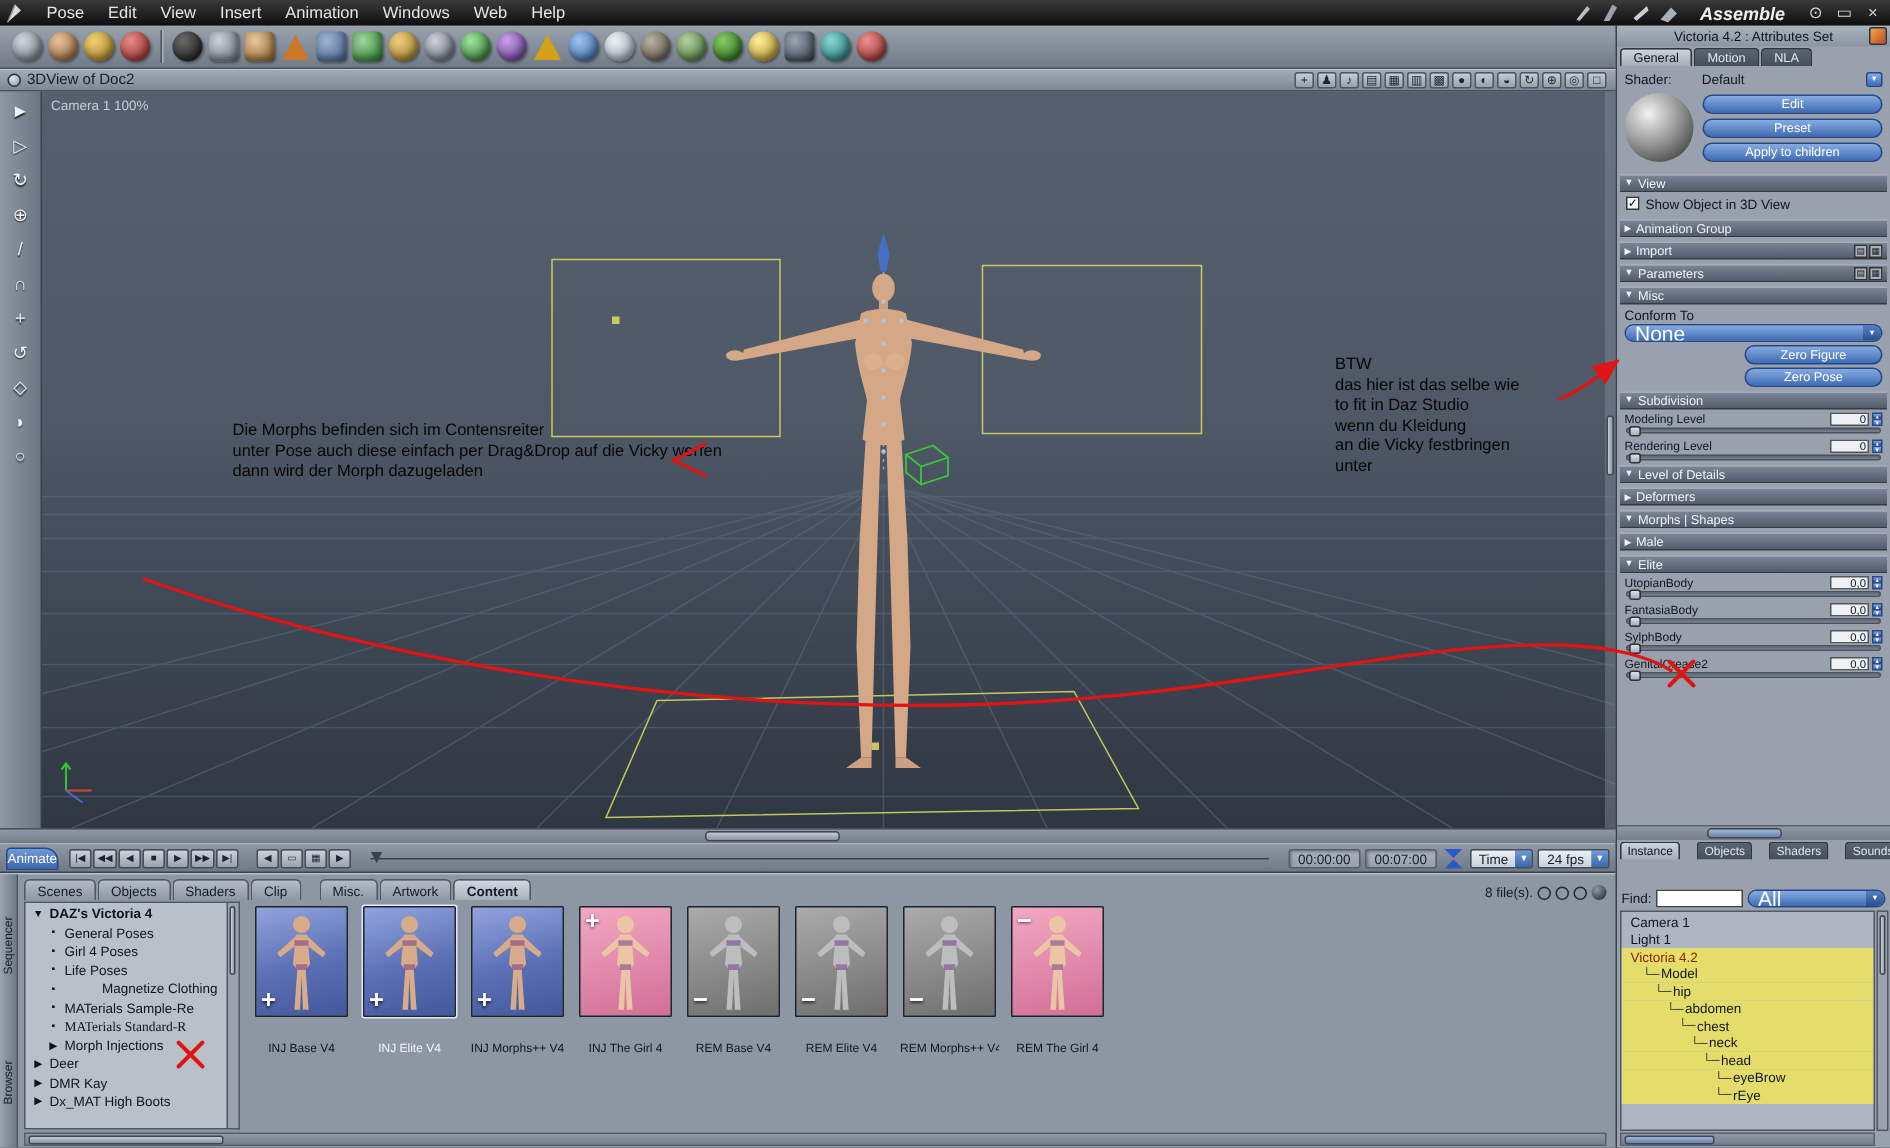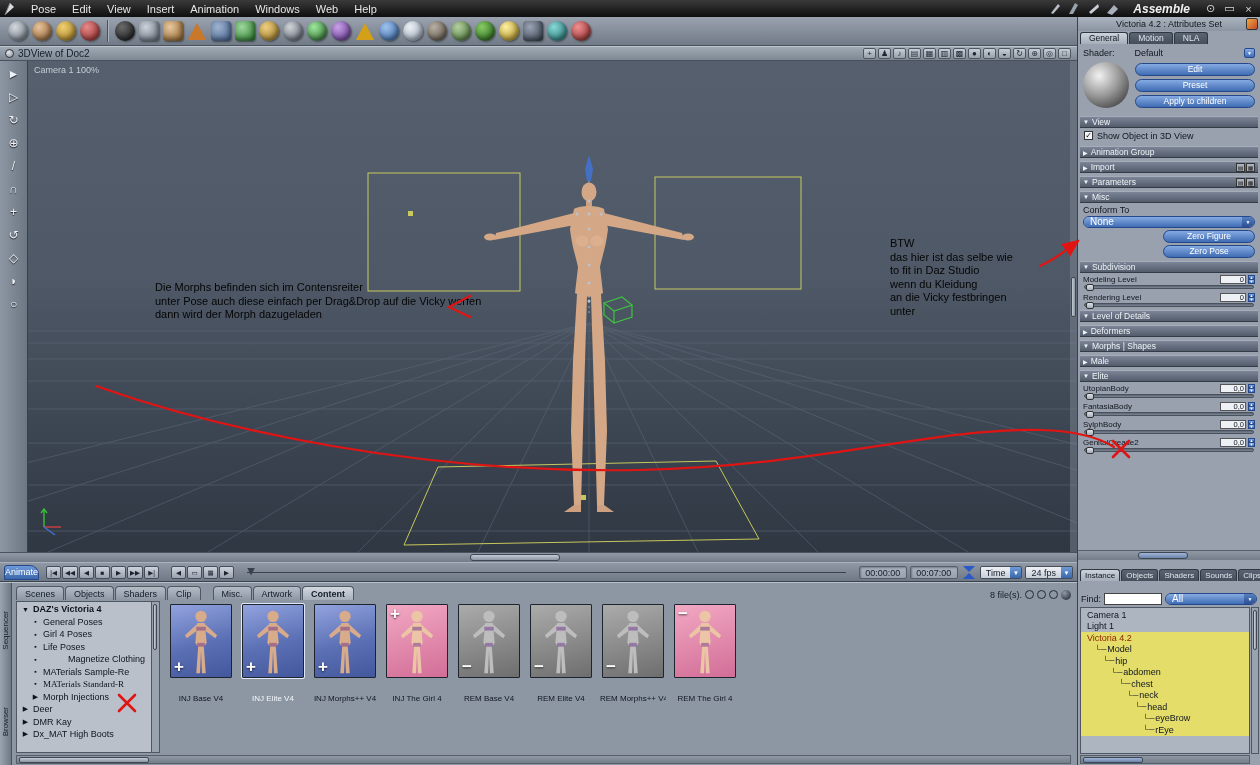--- a/index.html
+++ b/index.html
@@ -60,21 +60,21 @@
 .dd .arr{width:11px;background:linear-gradient(#6f9ad8,#3a68ac);color:#fff;font-size:6px;text-align:center;line-height:12px;height:100%}
 
 
 .browser{position:absolute;left:0;top:582px;width:1077px;height:183px;background:#8d97a3;border-top:1px solid #b8c0ca}
 .side-strip{position:absolute;left:0;top:0;width:12px;height:100%;background:linear-gradient(90deg,#9aa3af,#6f7985);border-right:1px solid #49515d;display:flex;flex-direction:column;align-items:center;justify-content:space-around}
 .side-tab{writing-mode:vertical-rl;transform:rotate(180deg);font-size:8px;color:#141e2b}
 .btabs{position:absolute;left:16px;top:2px;right:6px;height:15px;display:flex;gap:1px;align-items:flex-end}
 .btab{font-size:9px;color:#131d29;background:linear-gradient(#b4bcc6,#8d97a3);border:1px solid #4f5762;border-bottom:none;border-radius:4px 4px 0 0;padding:1px 8px 0;line-height:12px}
 .btab.active{background:linear-gradient(#d2d8e0,#a7b0bb);font-weight:bold}
 .btab-gap{width:10px}
-.bcount{margin-left:auto;display:flex;gap:3px;font-size:9px;color:#131d29}
+.bcount{margin-left:auto;display:flex;align-items:center;gap:3px;font-size:9px;color:#131d29}
 .ring{width:9px;height:9px;border:1px solid #222b38;border-radius:50%}
 .sphere-ico{width:10px;height:10px;border-radius:50%;background:radial-gradient(circle at 35% 30%,#8f98a4,#18202a)}
 .bcontent{position:absolute;left:16px;top:18px;right:6px;bottom:12px;display:flex}
 .btree{width:136px;background:#b9c0ca;border:1px solid #4f5762;overflow:hidden;font-size:9px;padding-top:1px}
 .btree-row{height:12.5px;display:flex;align-items:center;gap:3px;color:#0e141c;white-space:nowrap}
 .btree-row.sel{font-weight:bold}
 .btree-arrow{font-size:7px;width:9px;text-align:center;flex:none}
 .btree-vscroll{width:8px;background:#99a2ae;border:1px solid #4f5762;border-left:none;position:relative}
 .btree-vscroll .handle{position:absolute;left:1px;top:2px;width:4px;height:46px;background:linear-gradient(90deg,#cfd5dd,#8d97a3);border:1px solid #3f4752;border-radius:2px}
 .thumbs{flex:1;display:flex;align-items:flex-start;padding:3px 0 0 8px;gap:6px}
@@ -109,38 +109,38 @@
 .btn-stack{flex:1;display:flex;flex-direction:column;gap:3px;justify-content:center}
 .btn-blue{height:13px;background:linear-gradient(#86abe2,#3f6cb4);border:1px solid #24488a;border-radius:7px;color:#fff;font-size:8.5px;text-align:center;line-height:11px}
 .sec{height:12px;margin-top:3px;background:linear-gradient(#7b8597,#525c6b);border-top:1px solid #a5adb8;border-bottom:1px solid #333b46;color:#f0f4f8;display:flex;align-items:center;gap:3px;padding:0 3px;font-size:8.5px}
 .sec .sarrow{font-size:6px}
 .sec .mini{margin-left:auto;display:flex;gap:1px}
 .sec .mini span{width:9px;height:9px;background:#aab2bd;border:1px solid #333;font-size:6px;line-height:8px;text-align:center;color:#222}
 .check-row{display:flex;align-items:center;gap:4px;padding:2px 4px;height:15px}
 .checkbox{width:9px;height:9px;background:#f2f5f9;border:1px solid #333;font-size:8px;line-height:8px;text-align:center;color:#111;flex:none}
 .conform-label{padding:2px 3px 1px;height:12px}
 .pill-dd{display:flex;height:12px;margin:1px 3px 2px;border-radius:6px;overflow:hidden;border:1px solid #24488a}
-.pill-dd .pval{flex:1;background:linear-gradient(#86abe2,#3f6cb4);color:#fff;padding:0 6px;font-size:10px;line-height:10px}
+.pill-dd .pval{flex:1;background:linear-gradient(#86abe2,#3f6cb4);color:#fff;padding:0 6px;font-size:14px;line-height:10px}
 .pill-dd .parr{width:12px;background:linear-gradient(#5580c0,#2c4f92);color:#fff;font-size:5px;line-height:10px;text-align:center}
 .zero-btn{width:92px;margin:2px 3px 0 auto}
 .sl-row{display:flex;align-items:center;padding:1px 3px 0;height:11px;gap:2px}
 .sl-label{flex:1;font-size:8px;white-space:nowrap}
 .sl-value{width:26px;height:9px;background:#eef1f5;border:1px solid #555;font-size:7.5px;text-align:right;padding-right:1px;line-height:8px;flex:none}
 .sl-spin{display:flex;flex-direction:column;width:7px;flex:none}
 .sl-spin span{height:4.5px;font-size:4px;line-height:4px;text-align:center;background:linear-gradient(#86abe2,#3f6cb4);color:#fff;border:1px solid #24488a}
 .sl-track{height:4px;margin:1px 4px 2px;background:linear-gradient(#5a6472,#7d8794);border-radius:2px;border:1px solid #49515d;position:relative}
 .sl-thumb{position:absolute;left:1px;top:-2px;width:8px;height:7px;background:linear-gradient(#dde2e9,#a5aeb9);border:1px solid #333;border-radius:2px}
 .lod-box{margin:3px;border:1px solid #6a7480;background:#8d97a3;padding:5px 0;display:flex;flex-direction:column;gap:5px;align-items:center}
 .lod-btn{width:72px}
 .attr-hscroll{position:absolute;left:0;right:0;bottom:0;height:10px;background:linear-gradient(#8f98a4,#747e8a);border-top:1px solid #555f6a;display:flex;align-items:center}
 .attr-hscroll .handle{margin-left:60px;width:50px;height:7px;background:linear-gradient(#9fb6da,#6d84a8);border:1px solid #3f4752;border-radius:3px}
 
 
 .inst{position:absolute;left:1077px;top:560px;width:183px;height:205px;background:#98a1ad;border-left:1px solid #39414c;font-size:9px;color:#10161f}
-.itabs{display:flex;height:29px;align-items:center;padding:1px 2px 0;gap:1px}
+.itabs{display:flex;height:29px;align-items:flex-start;padding:1px 2px 0;gap:11px}
 .itab{font-size:8px;padding:0 4px;background:linear-gradient(#5a6472,#454e5b);color:#dfe5ec;border:1px solid #2e3640;border-bottom:none;border-radius:3px 3px 0 0;line-height:11px}
 .itab.active{background:linear-gradient(#ccd3db,#a5aeb9);color:#10161f}
 .find-row{display:flex;align-items:center;gap:3px;padding:3px 3px 2px;height:18px}
 .find-input{width:58px;height:12px;background:#fff;border:1px solid #444;font-size:9px;font-family:inherit}
 .scene-label{font-size:10px;padding:1px 5px;height:13px}
 .itree{position:absolute;left:2px;right:10px;top:47px;bottom:11px;background:#adb5c0;border:1px solid #4f5762;overflow:hidden;padding-top:1px}
 .itree-row{height:11.5px;display:flex;align-items:center;color:#10161f;white-space:nowrap;font-size:9px}
 .itree-row.yellow{background:#e4dd6a}
 .itree-row.red .ilab{color:#8c2600}
 .conn{color:#2a2a2a;font-size:8px;margin-right:1px}

